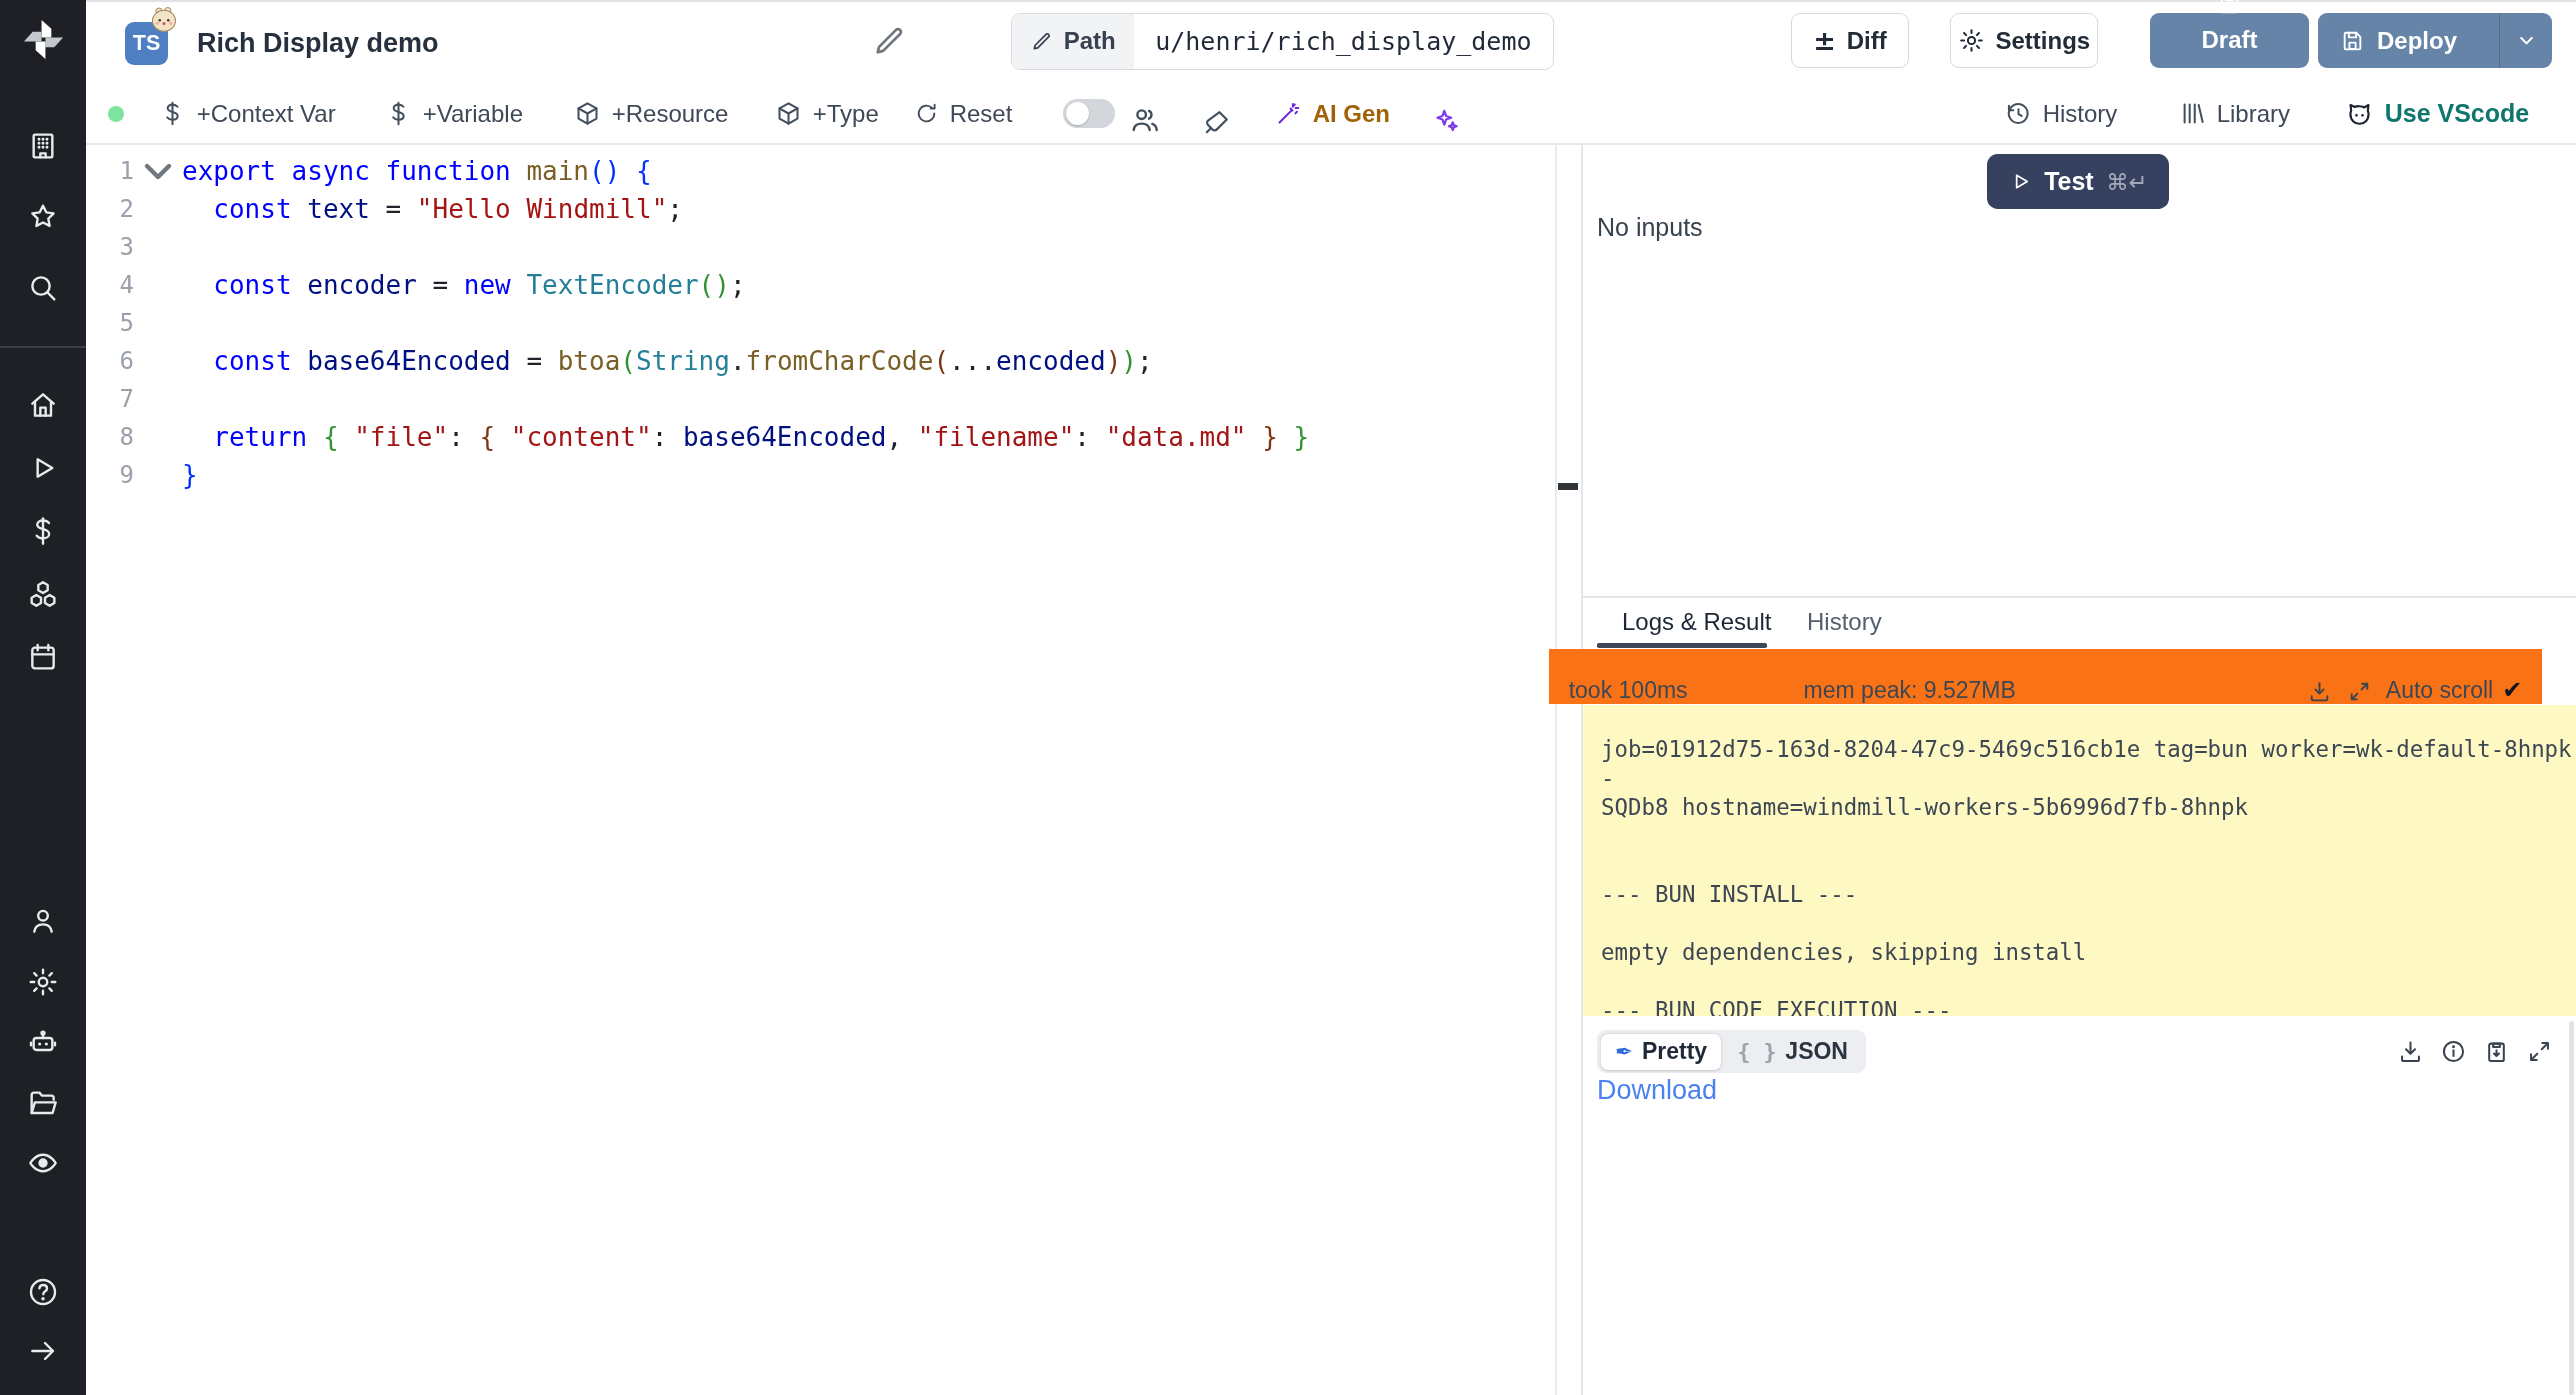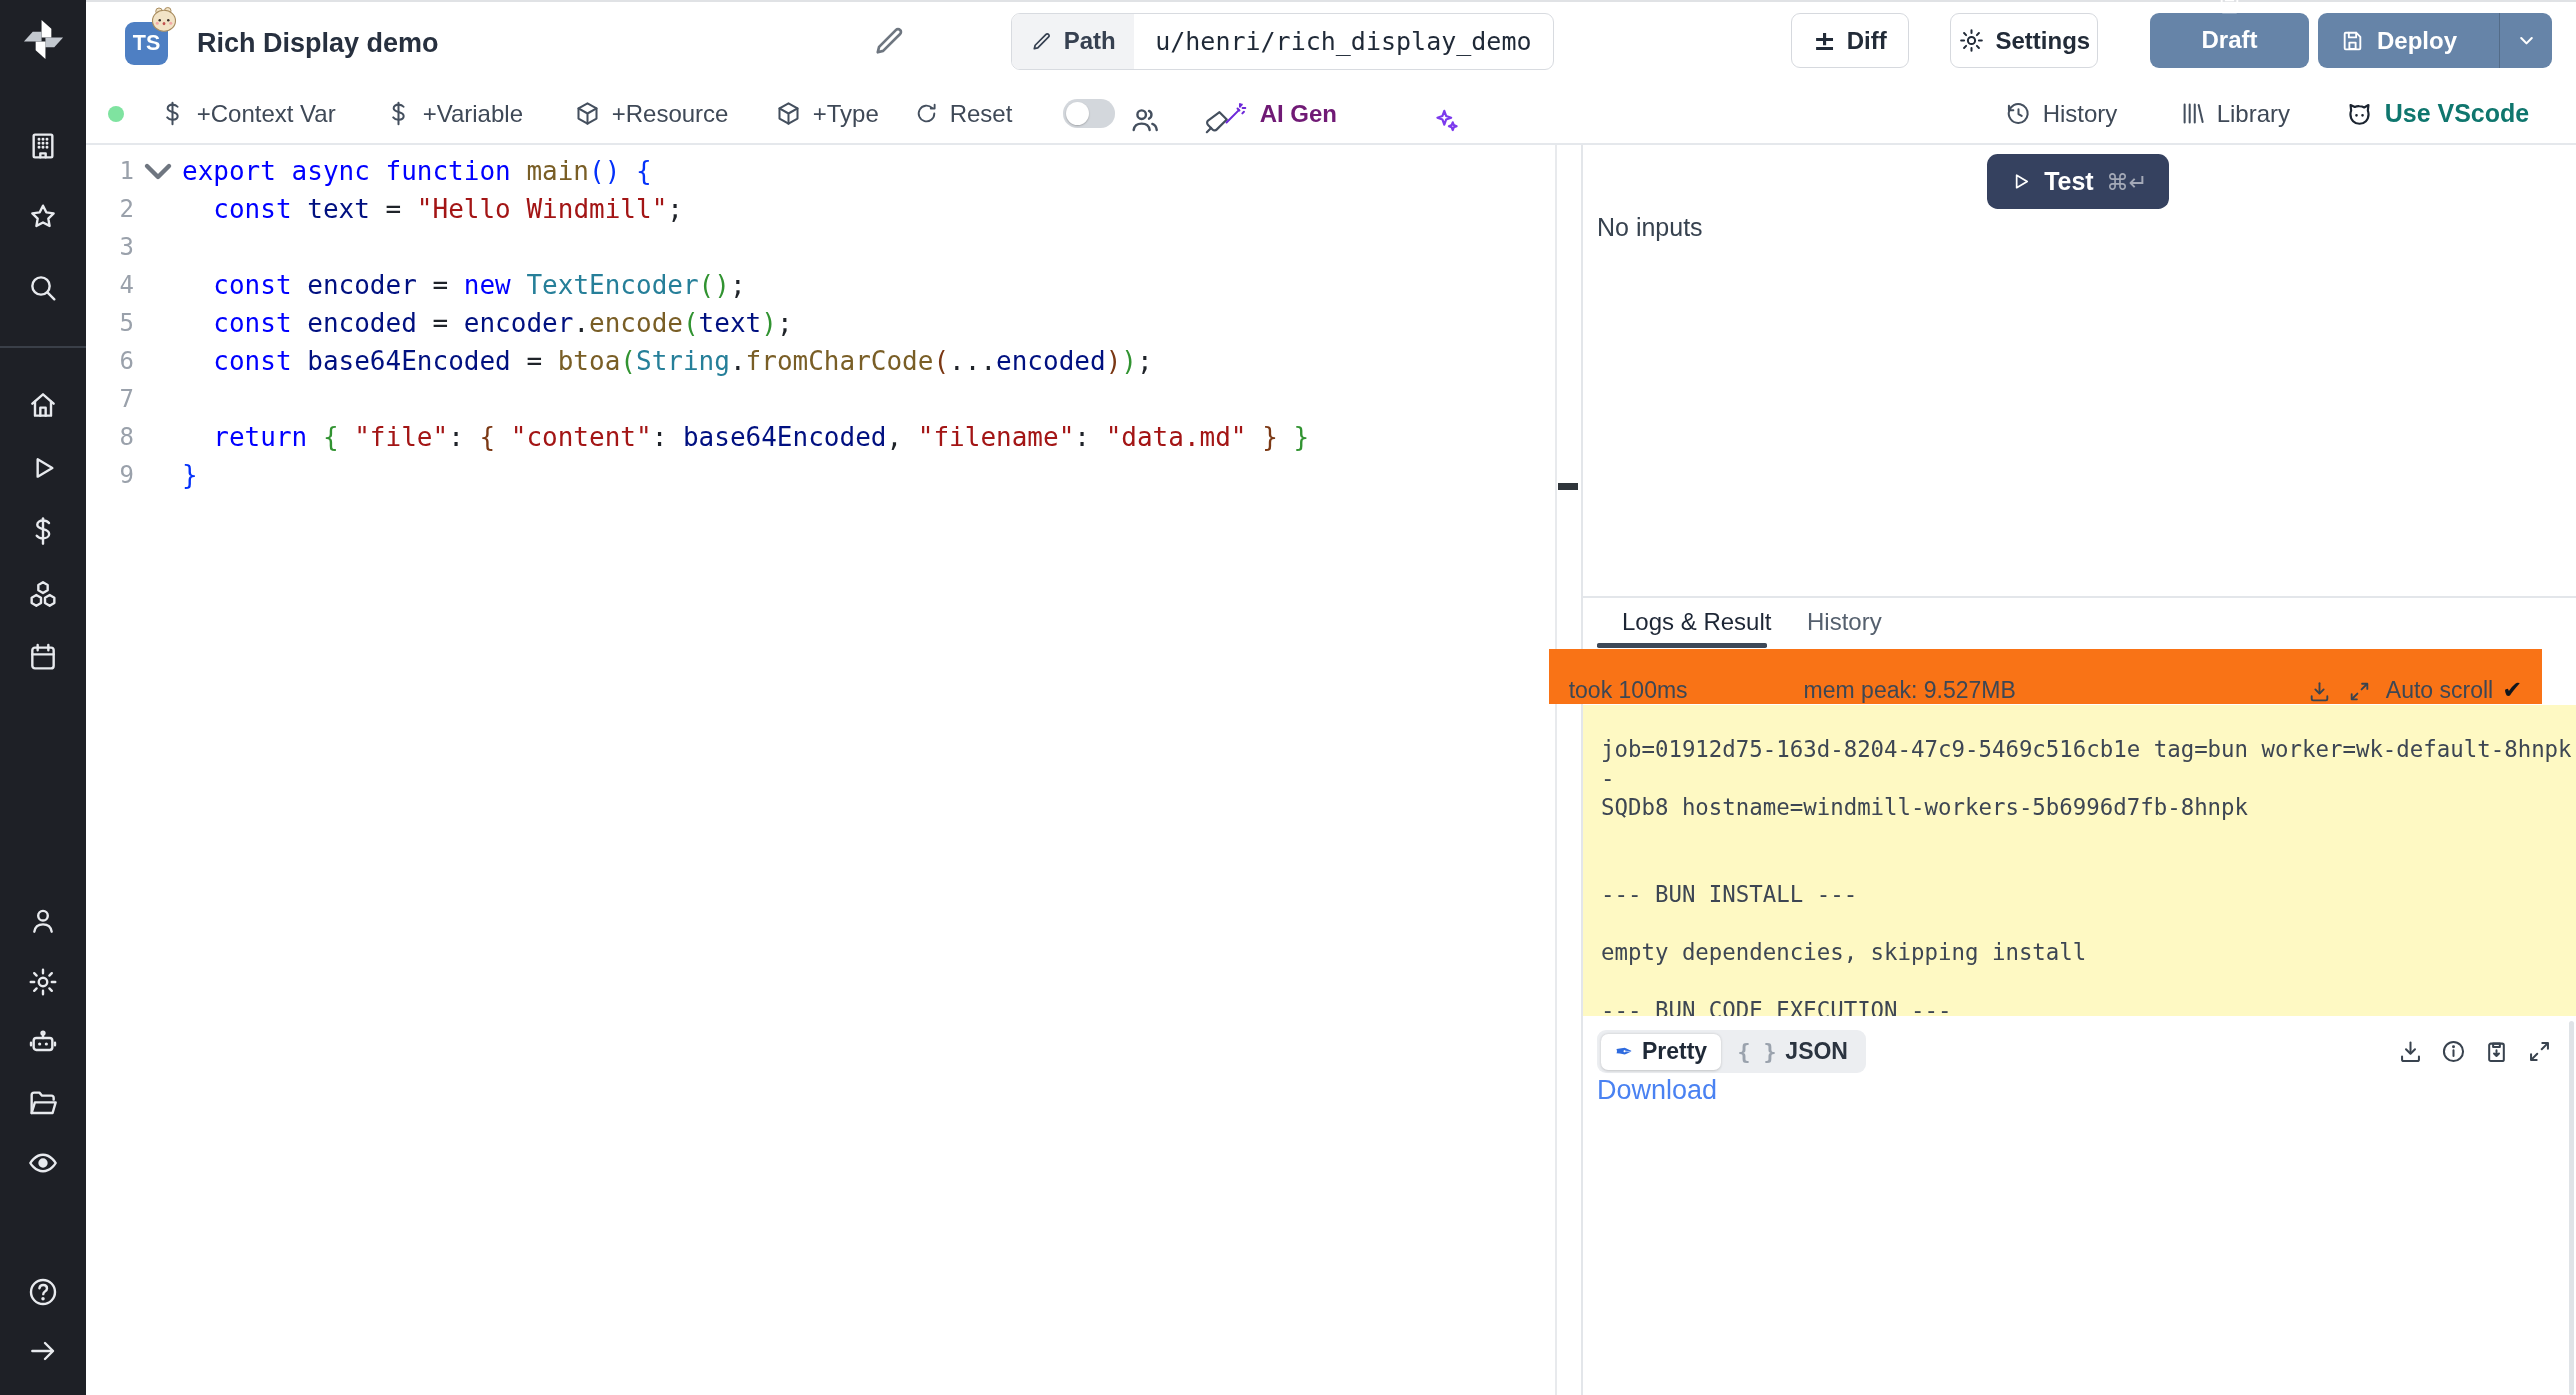--- a/index.html
+++ b/index.html
@@ -60,21 +60,21 @@
   .tbtn{position:absolute;top:91px;height:45px;display:inline-flex;align-items:center;gap:10.7px;
         background:none;border:none;cursor:pointer;font-size:24px;color:#3f4957;padding:0;}
   .tbtn .ic{width:27px;height:27px;color:#444f5e;}
   #tb-ctx{left:159px;} #tb-var{left:385px;} #tb-res{left:574px;} #tb-type{left:775px;} #tb-reset{left:914px;}
   .toggle{position:absolute;left:1063px;top:99px;width:52px;height:29px;border-radius:14.3px;
           background:#d3d7dc;border:none;cursor:pointer;padding:0;}
   .toggle .knob{position:absolute;left:2.7px;top:2.7px;width:23px;height:23px;border-radius:50%;background:#fff;
                 box-shadow:0 0.9px 1.8px rgba(0,0,0,0.25);}
   #tb-users{left:1129px;top:97px;} #tb-users .ic{width:32px;height:32px;}
   #tb-brush{left:1202px;top:100px;} #tb-brush .ic{width:29px;height:29px;}
-  #tb-aigen{left:1222px;color:#701a75;font-weight:600;justify-content:center;} #tb-aigen .ic{color:#6d28d9;}
+  #tb-aigen{left:1275px;color:#a16207;font-weight:600;justify-content:center;} #tb-aigen .ic{color:#6d28d9;}
   #tb-sparkles{left:1431px;top:98px;} #tb-sparkles .ic{color:#7c3aed;width:29px;height:29px;}
   #tb-history{left:2005px;} #tb-library{left:2179px;}
   #tb-vscode{left:2345px;font-weight:700;font-size:25px;color:#0f766e;}
   #tb-vscode .ic{width:29px;height:29px;color:#1b2430;}
 
   
   #editor{position:absolute;left:86px;top:145px;width:1496px;height:1250px;background:#fff;overflow:hidden;}
   #editor-lines{position:absolute;left:0;top:7.2px;width:100%;}
   .cl{display:flex;height:38px;position:relative;}
   .cl .ln{flex:none;width:48px;text-align:right;font-family:"DejaVu Sans Mono",monospace;
@@ -488,21 +488,20 @@
           <span class="code"></span>
         </div>
         <div class="cl">
           <span class="ln">4</span>
           <span class="fold"></span>
           <span class="code"><span class="tk-pl">  </span><span class="tk-kw">const</span><span class="tk-pl"> </span><span class="tk-vr">encoder</span><span class="tk-pl"> = </span><span class="tk-kw">new</span><span class="tk-pl"> </span><span class="tk-ty">TextEncoder</span><span class="tk-b2">()</span><span class="tk-pl">;</span></span>
         </div>
         <div class="cl">
           <span class="ln">5</span>
           <span class="fold"></span>
-          <span class="code"><span class="tk-pl">  </span><span class="tk-kw">const</span><span class="tk-pl"> </span><span class="tk-vr">encoded</span><span class="tk-pl"> = </span><span class="tk-vr">encoder</span><span class="tk-pl">.</span><span class="tk-fn">encode</span><span class="tk-b2">(</span><span class="tk-vr">text</span><span class="tk-b2">)</span><span class="tk-pl">;</span></span>
         </div>
         <div class="cl">
           <span class="ln">6</span>
           <span class="fold"></span>
           <span class="code"><span class="tk-pl">  </span><span class="tk-kw">const</span><span class="tk-pl"> </span><span class="tk-vr">base64Encoded</span><span class="tk-pl"> = </span><span class="tk-fn">btoa</span><span class="tk-b2">(</span><span class="tk-ty">String</span><span class="tk-pl">.</span><span class="tk-fn">fromCharCode</span><span class="tk-b3">(</span><span class="tk-pl">...</span><span class="tk-vr">encoded</span><span class="tk-b3">)</span><span class="tk-b2">)</span><span class="tk-pl">;</span></span>
         </div>
         <div class="cl">
           <span class="ln">7</span>
           <span class="fold"></span>
           <span class="code"></span>

